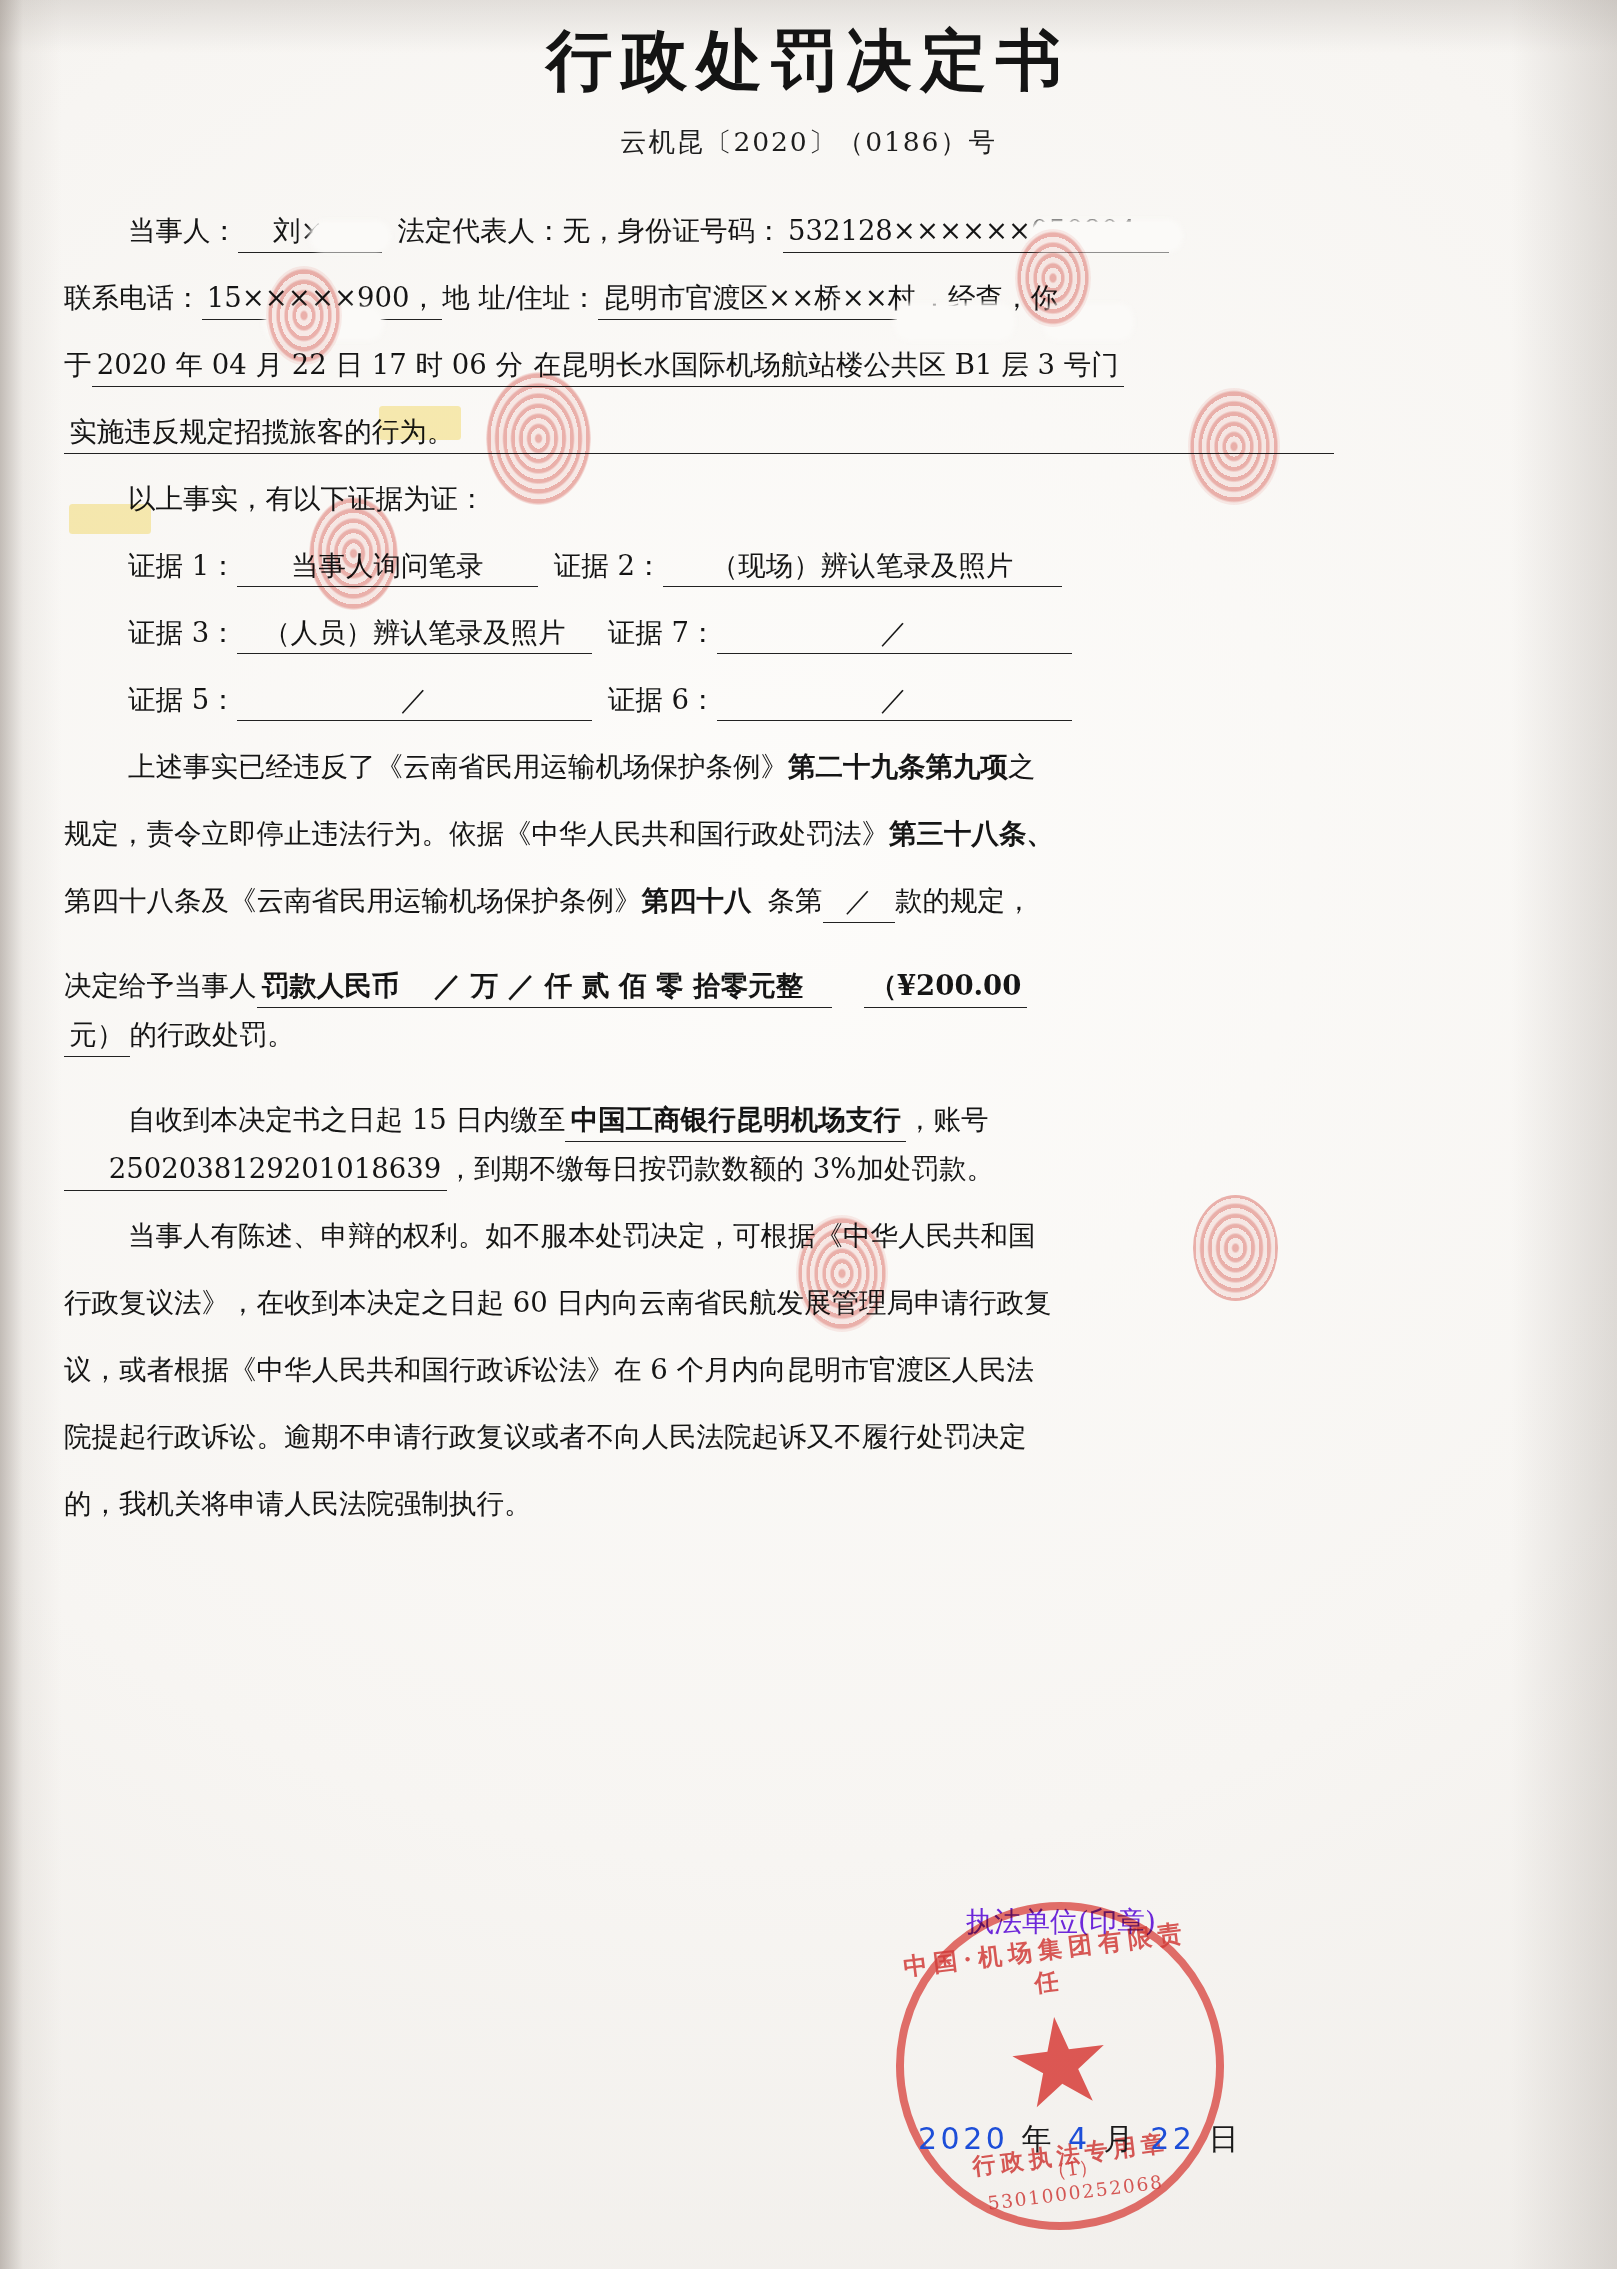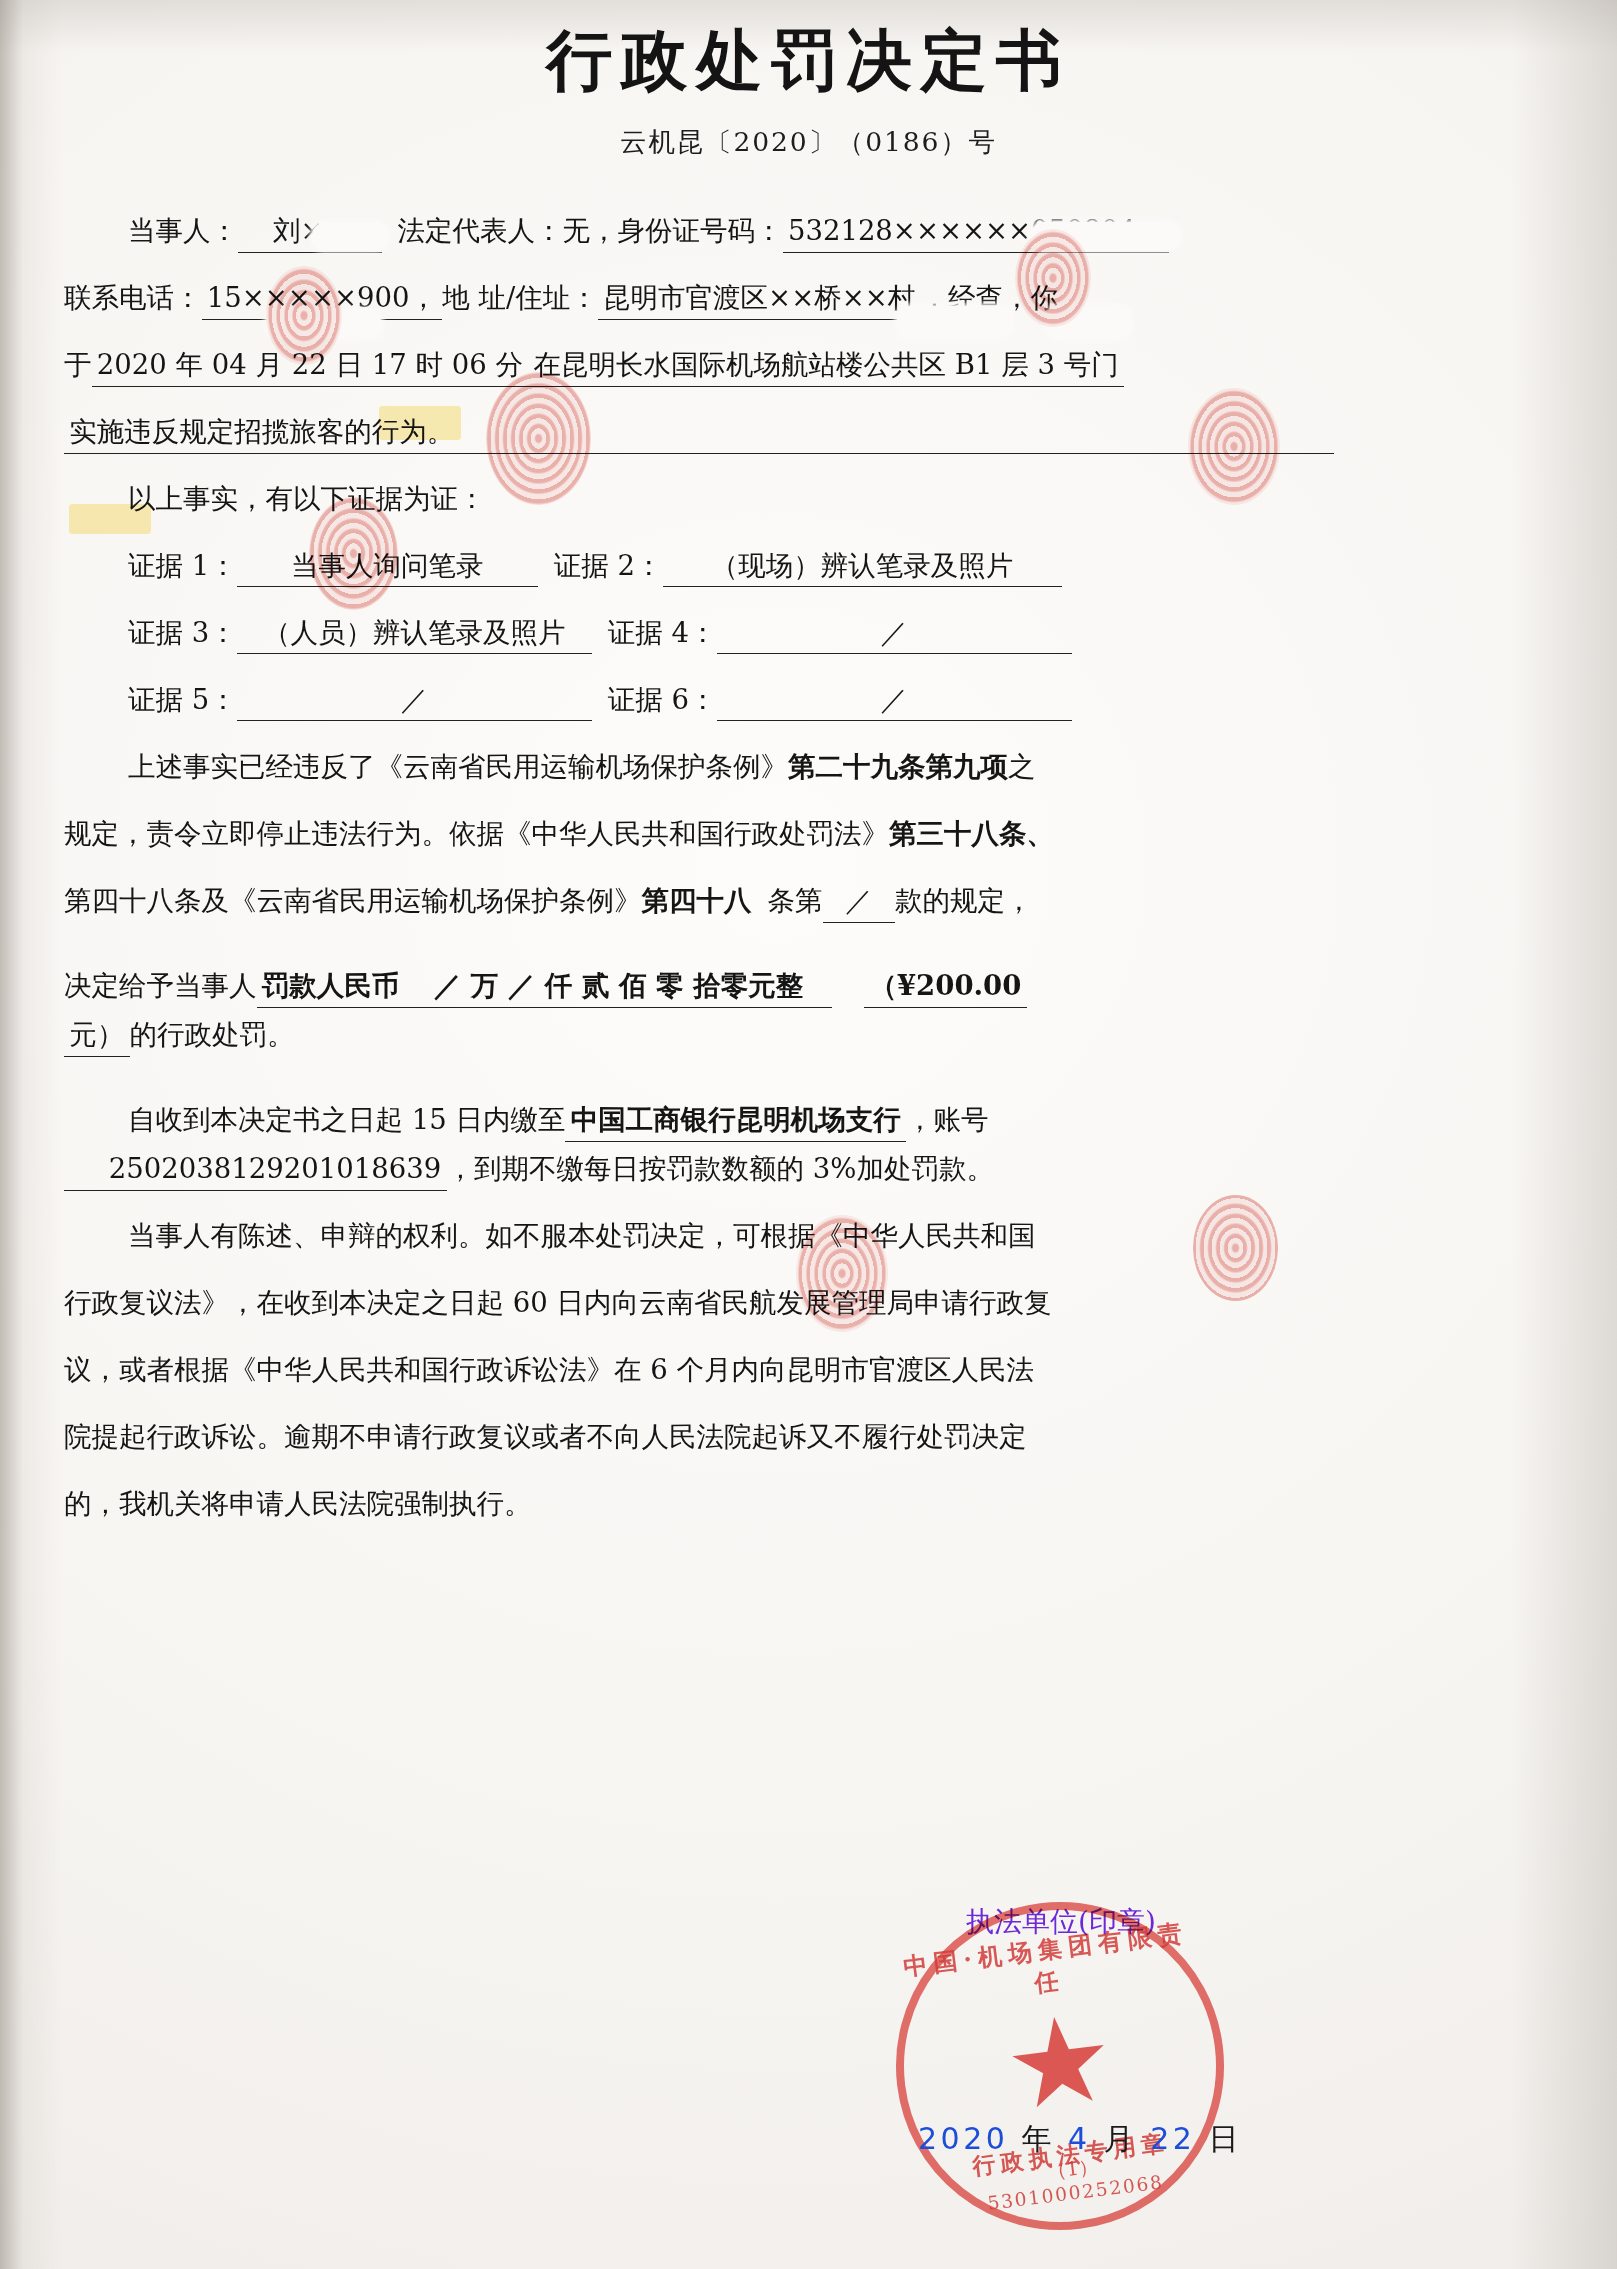--- a/index.html
+++ b/index.html
@@ -239,21 +239,21 @@
       <span class="u" style="min-width:1259px;text-align:left">实施违反规定招揽旅客的行为。</span>
     </div>
 
     <div class="line indent">以上事实，有以下证据为证：</div>
 
     <div class="line indent ev-row">
       <span class="ev-label">证据 1：</span><span class="ev-val" style="width:301px">当事人询问笔录</span><span class="sp"></span><span class="ev-label">证据 2：</span><span class="ev-val" style="width:399px">（现场）辨认笔录及照片</span>
     </div>
 
     <div class="line indent ev-row">
-      <span class="ev-label">证据 3：</span><span class="ev-val" style="width:355px">（人员）辨认笔录及照片</span><span class="sp"></span><span class="ev-label">证据 4：</span><span class="ev-val" style="width:355px">／</span>
+      <span class="ev-label">证据 3：</span><span class="ev-val" style="width:355px">（人员）辨认笔录及照片</span><span class="sp"></span><span class="ev-label">证据 7：</span><span class="ev-val" style="width:355px">／</span>
     </div>
 
     <div class="line indent ev-row">
       <span class="ev-label">证据 5：</span><span class="ev-val" style="width:355px">／</span><span class="sp"></span><span class="ev-label">证据 6：</span><span class="ev-val" style="width:355px">／</span>
     </div>
 
     <div class="line indent">
       <span>上述事实已经违反了《云南省民用运输机场保护条例》</span><span class="bold">第二十九条第九项</span><span>之</span>
     </div>
     <div class="line">

